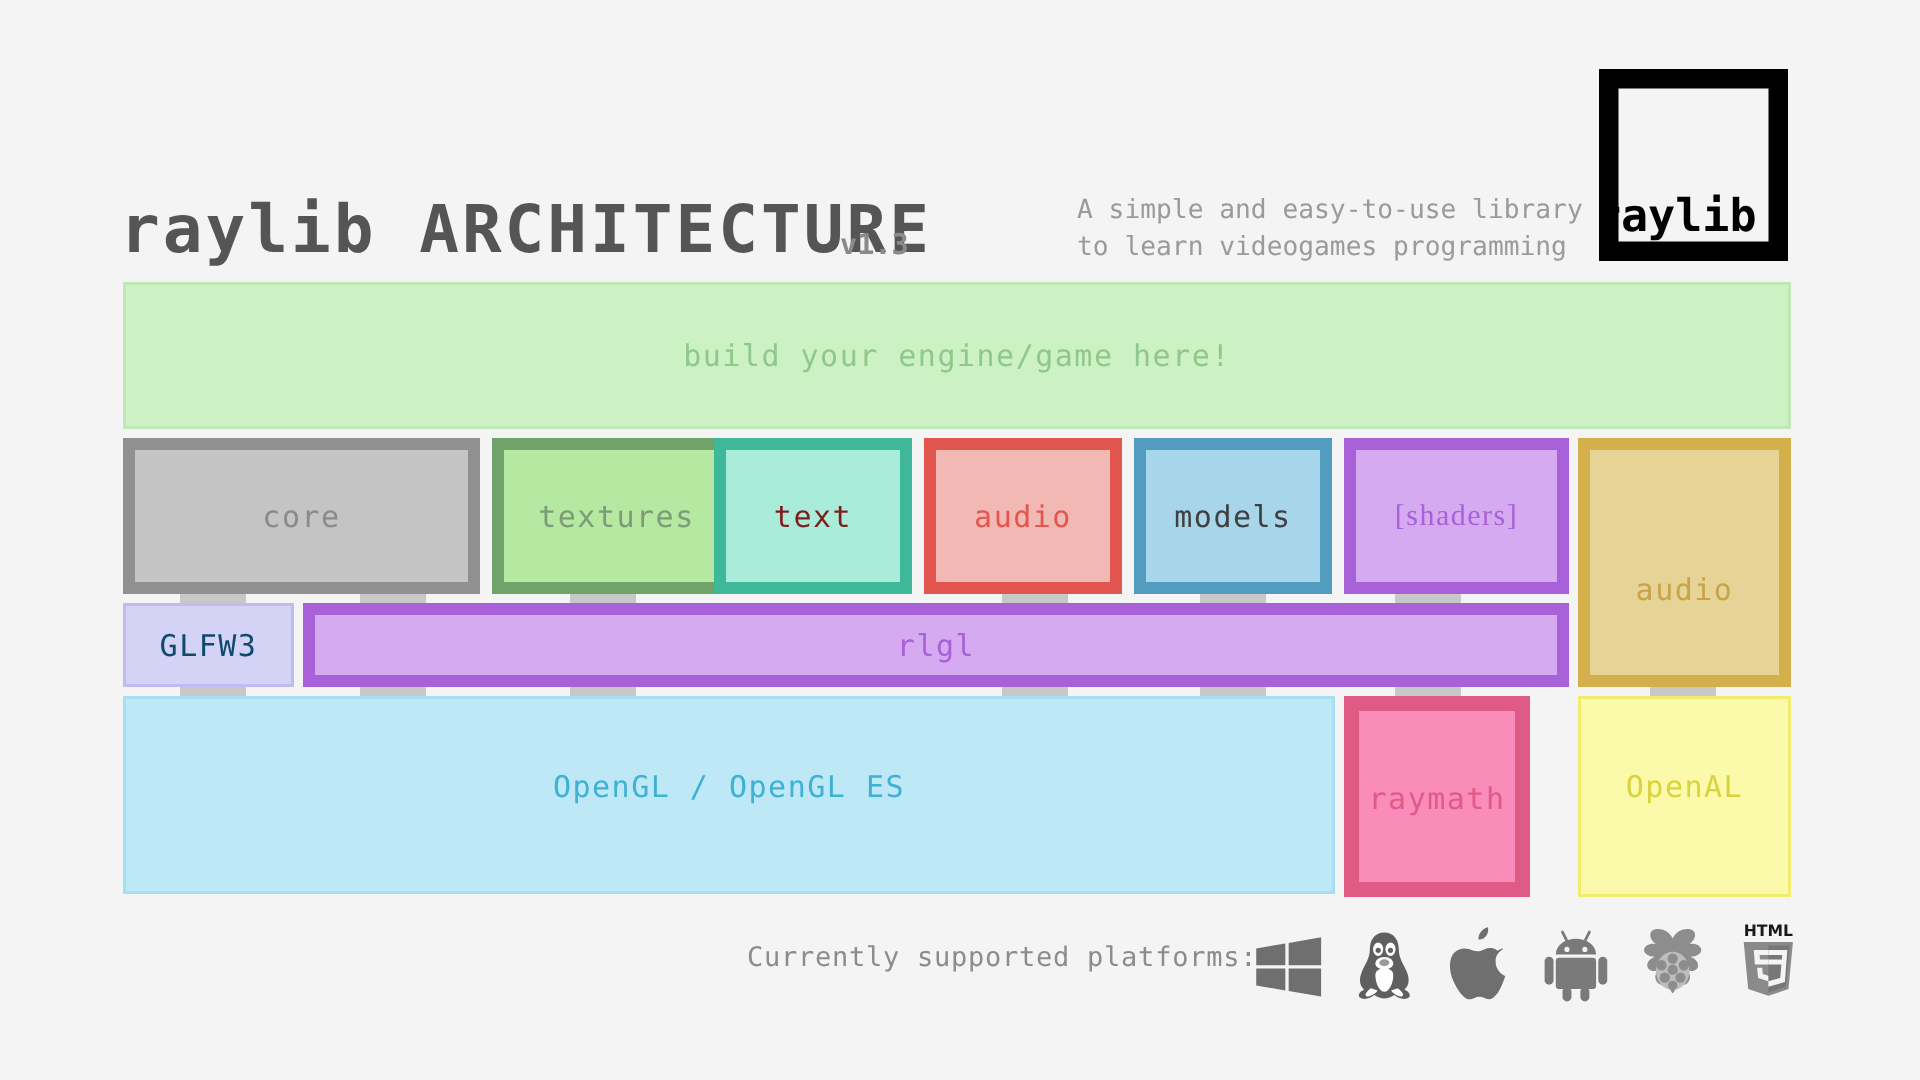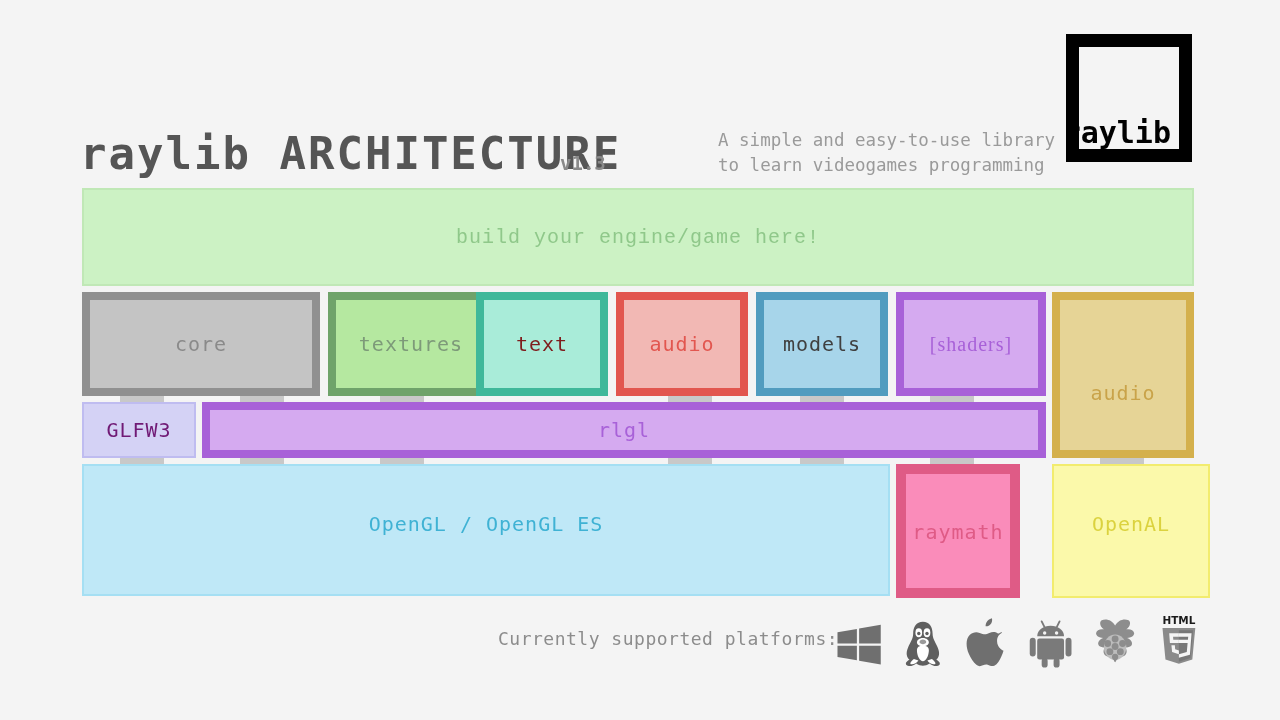--- a/index.html
+++ b/index.html
@@ -36,21 +36,21 @@
     left: 718px; top: 128px;
     font-size: 17.5px;
     line-height: 25px;
     color: #9a9a9a;
     text-align: left;
     white-space: pre-line;
   }
 
   
   #logo-box {
-    left: 1066px; top: 34px;
+    left: 1066px; top: 46px;
     width: 126px; height: 128px;
     border: 13px solid #000000;
     background: #f4f4f4;
   }
   #logo-text {
     position: absolute;
     right: 8px; bottom: 1px;
     font-size: 30px;
     font-weight: bold;
     color: #000000;
@@ -105,21 +105,21 @@
     <div class="abs tab" style="left: 800px; top: 393px; width: 44px; height: 10px; background: rgb(200, 200, 200);"></div>
     <div class="abs tab" style="left: 930px; top: 393px; width: 44px; height: 10px; background: rgb(200, 200, 200);"></div>
     <div class="abs tab" style="left: 120px; top: 455px; width: 44px; height: 10px; background: rgb(200, 200, 200);"></div>
     <div class="abs tab" style="left: 240px; top: 455px; width: 44px; height: 10px; background: rgb(200, 200, 200);"></div>
     <div class="abs tab" style="left: 380px; top: 455px; width: 44px; height: 10px; background: rgb(200, 200, 200);"></div>
     <div class="abs tab" style="left: 668px; top: 455px; width: 44px; height: 10px; background: rgb(200, 200, 200);"></div>
     <div class="abs tab" style="left: 800px; top: 455px; width: 44px; height: 10px; background: rgb(200, 200, 200);"></div>
     <div class="abs tab" style="left: 930px; top: 455px; width: 44px; height: 10px; background: rgb(200, 200, 200);"></div>
     <div class="abs tab" style="left: 1100px; top: 455px; width: 44px; height: 10px; background: rgb(200, 200, 200);"></div>
     <div class="abs block" style="left: 82px; top: 188px; width: 1112px; height: 98px; background: rgb(204, 242, 196); border: 2px solid rgb(192, 232, 182);">
-      <span style="color: rgb(143, 200, 138); font-size: 20px; font-family: Liberation Mono, monospace;">build your engine/game here!</span>
+      <span style="color: rgb(143, 200, 138); font-size: 20px;">build your engine/game here!</span>
     </div>
     <div class="abs block" style="left: 82px; top: 292px; width: 238px; height: 104px; background: rgb(196, 196, 196); border: 8px solid rgb(144, 144, 144);">
       <span style="color: rgb(138, 138, 138);">core</span>
     </div>
     <div class="abs block" style="left: 328px; top: 292px; width: 166px; height: 104px; background: rgb(181, 232, 160); border: 8px solid rgb(111, 163, 106);">
       <span style="color: rgb(125, 154, 121);">textures</span>
     </div>
     <div class="abs block" style="left: 476px; top: 292px; width: 132px; height: 104px; background: rgb(169, 236, 217); border: 8px solid rgb(63, 184, 154);">
       <span style="color: #7f1d1d;">text</span>
     </div>
@@ -129,32 +129,32 @@
     <div class="abs block" style="left: 756px; top: 292px; width: 132px; height: 104px; background: rgb(167, 213, 234); border: 8px solid rgb(81, 156, 191);">
       <span style="color: #404040;">models</span>
     </div>
     <div class="abs block" style="left: 896px; top: 292px; width: 150px; height: 104px; background: rgb(213, 170, 240); border: 8px solid rgb(168, 97, 216); font-family: Liberation Serif, serif;">
       <span style="color: rgb(168, 97, 216);">[shaders]</span>
     </div>
     <div class="abs block" style="left: 1052px; top: 292px; width: 142px; height: 166px; background: rgb(230, 212, 150); border: 8px solid rgb(212, 176, 76); align-items: center;">
       <span style="color: rgb(201, 163, 73); margin-top: 36px;">audio</span>
     </div>
     <div class="abs block" style="left: 82px; top: 402px; width: 114px; height: 56px; background: rgb(212, 210, 245); border: 2px solid rgb(191, 188, 240);">
-      <span style="color: #701a75;">GLFW3</span>
+      <span style="color: #0c4a6e;">GLFW3</span>
     </div>
     <div class="abs block" style="left: 202px; top: 402px; width: 844px; height: 56px; background: rgb(213, 170, 240); border: 8px solid rgb(168, 97, 216);">
       <span style="color: rgb(168, 97, 216);">rlgl</span>
     </div>
     <div class="abs block" style="left: 82px; top: 464px; width: 808px; height: 132px; background: rgb(191, 232, 247); border: 2px solid rgb(165, 223, 243); align-items: flex-start;">
       <span style="color: rgb(63, 178, 212); margin-top: 46px;">OpenGL / OpenGL ES</span>
     </div>
     <div class="abs block" style="left: 896px; top: 464px; width: 124px; height: 134px; background: rgb(250, 140, 186); border: 10px solid rgb(223, 91, 134); align-items: flex-start;">
       <span style="color: rgb(223, 91, 134); margin-top: 46px;">raymath</span>
     </div>
-    <div class="abs block" style="left: 1052px; top: 464px; width: 158px; height: 134px; background: rgb(251, 249, 170); border: 2px solid rgb(242, 236, 110); align-items: flex-start;">
+    <div class="abs block" style="left: 1052px; top: 464px; width: 142px; height: 134px; background: rgb(251, 249, 170); border: 2px solid rgb(242, 236, 110); align-items: flex-start;">
       <span style="color: rgb(219, 210, 63); margin-top: 46px;">OpenAL</span>
     </div>
   </div>
 
 <div class="abs" id="platforms-label">Currently supported platforms:</div>
 
 <div class="abs" id="platform-icons">
 
   <svg class="pico" width="62" height="62" viewBox="0 0 62 62">
     <g fill="#6f6f6f">

